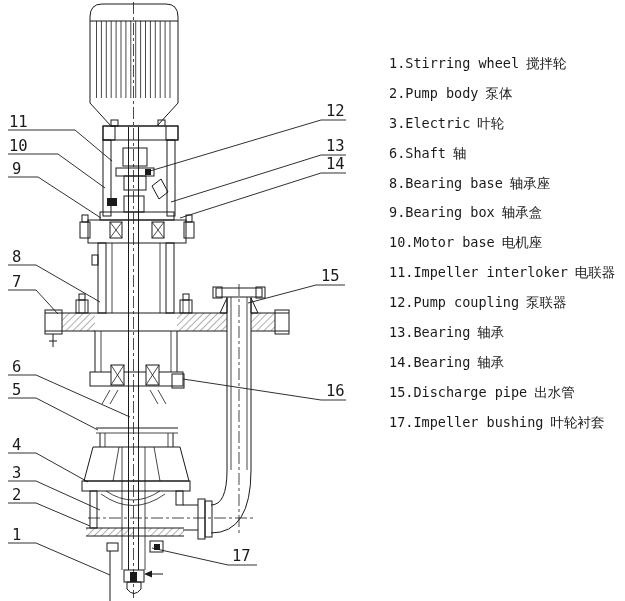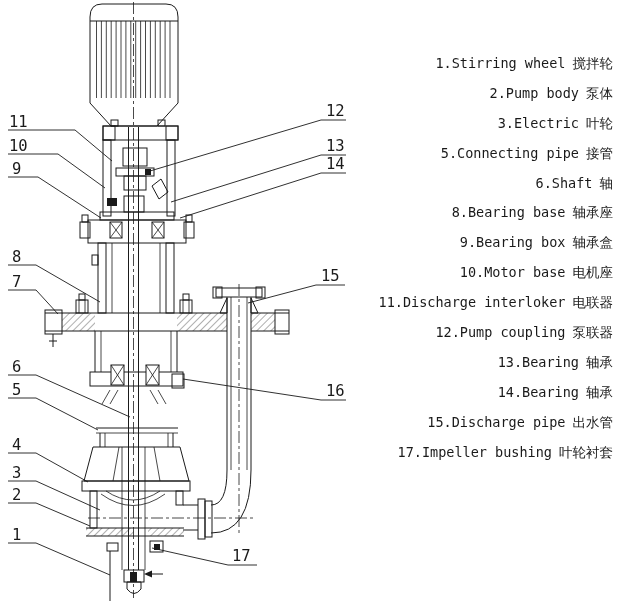--- a/index.html
+++ b/index.html
@@ -4,21 +4,21 @@
 <style>
   html,body { margin:0; padding:0; background:#fff; }
   #stage {
     position:relative; width:625px; height:601px;
     background:#fff; overflow:hidden;
     font-family:"DejaVu Sans Mono","Liberation Mono",monospace;
     color:#1a1a1a;
   }
   #drawing { position:absolute; left:0; top:0; }
   #legend {
-    position:absolute; left:371px; top:49px; width:242px;text-align:right;
+    position:absolute; left:383px; top:49px; width:242px;
   }
   .legend-item {
     height:29.9px; line-height:29.9px; padding-left:6px;
     font-size:13.5px; white-space:nowrap; letter-spacing:0;
   }
   .legend-item .zh { margin-left:7px; }
   svg text.callout-num {
     font-family:"DejaVu Sans Mono","Liberation Mono",monospace;
     font-size:15.5px; fill:#1a1a1a;
   }
@@ -285,26 +285,25 @@
         <polyline class="leader" points="257,565 228,565 152,548"></polyline>
         <text class="callout-num" x="232" y="561">17</text>
       </g>
     </g>
   </svg>
 
   <div id="legend">
     <div class="legend-item"><span>1.</span><span class="en">Stirring wheel</span><span class="zh">搅拌轮</span></div>
     <div class="legend-item"><span>2.</span><span class="en">Pump body</span><span class="zh">泵体</span></div>
     <div class="legend-item"><span>3.</span><span class="en">Electric</span><span class="zh">叶轮</span></div>
-    <div class="legend-item"><span>5.</span><span class="en">Connecting pipe</span><span class="zh">接管</span></div>
     <div class="legend-item"><span>6.</span><span class="en">Shaft</span><span class="zh">轴</span></div>
     <div class="legend-item"><span>8.</span><span class="en">Bearing base</span><span class="zh">轴承座</span></div>
     <div class="legend-item"><span>9.</span><span class="en">Bearing box</span><span class="zh">轴承盒</span></div>
     <div class="legend-item"><span>10.</span><span class="en">Motor base</span><span class="zh">电机座</span></div>
-    <div class="legend-item"><span>11.</span><span class="en">Discharge interloker</span><span class="zh">电联器</span></div>
+    <div class="legend-item"><span>11.</span><span class="en">Impeller interloker</span><span class="zh">电联器</span></div>
     <div class="legend-item"><span>12.</span><span class="en">Pump coupling</span><span class="zh">泵联器</span></div>
     <div class="legend-item"><span>13.</span><span class="en">Bearing</span><span class="zh">轴承</span></div>
     <div class="legend-item"><span>14.</span><span class="en">Bearing</span><span class="zh">轴承</span></div>
     <div class="legend-item"><span>15.</span><span class="en">Discharge pipe</span><span class="zh">出水管</span></div>
     <div class="legend-item"><span>17.</span><span class="en">Impeller bushing</span><span class="zh">叶轮衬套</span></div>
   </div>
 
 </div>
 
 </body></html>

